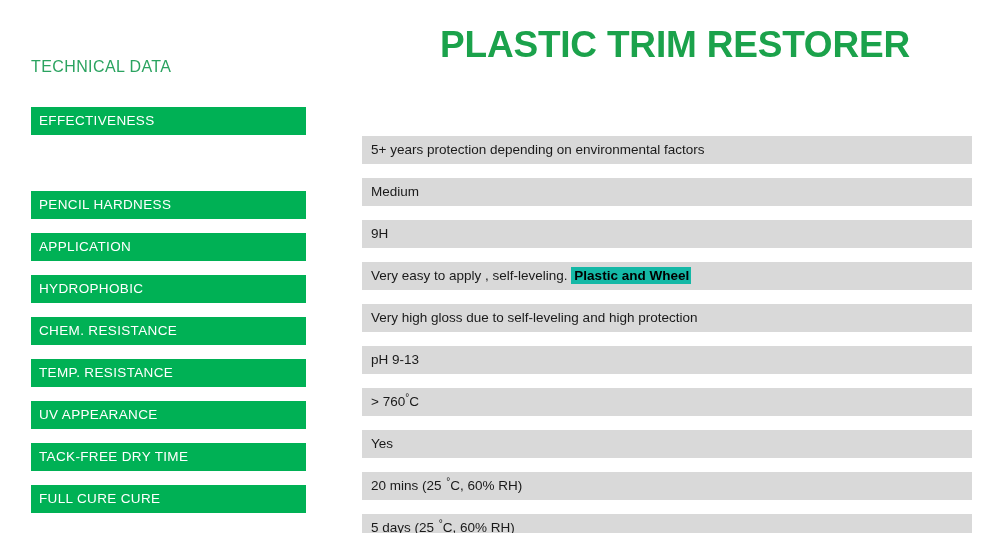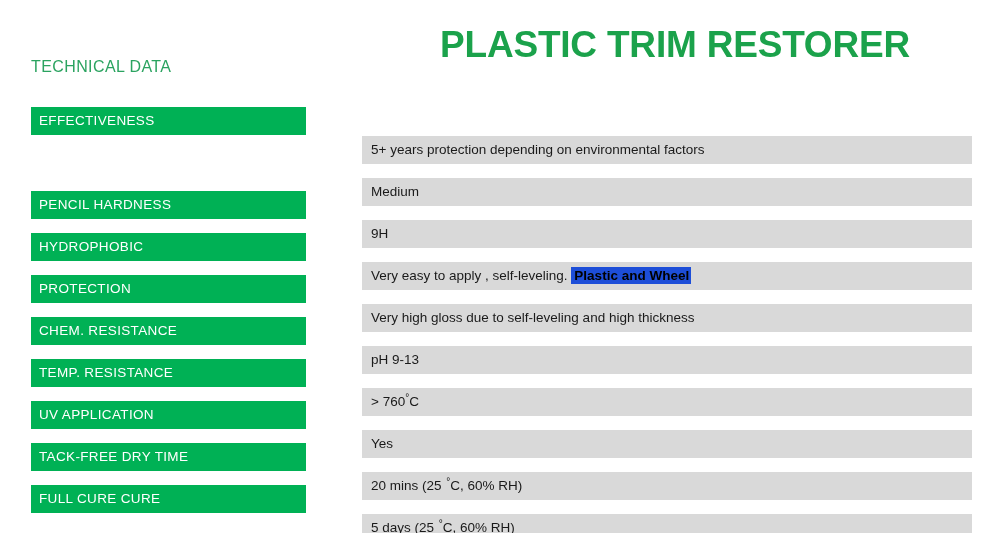--- a/index.html
+++ b/index.html
@@ -90,21 +90,21 @@
     font-size: 13.5px;
     line-height: 28px;
     padding-left: 9px;
     box-sizing: border-box;
     white-space: nowrap;
     overflow: hidden;
     margin-top: 29px;
   }
 
   .spec-value .hl {
-    background: #1d4ed8;
+    background: #14b8a6;
     font-weight: bold;
     color: #000000;
     padding: 1px 2px 1px 3px;
   }
 
   .deg {
     font-size: 10px;
     vertical-align: 5px;
     line-height: 0;
   }
@@ -135,41 +135,41 @@
     <div class="spec-row">
       <div class="spec-value">Medium</div>
     </div>
 
     <div class="spec-row">
       <div class="spec-label">PENCIL HARDNESS</div>
       <div class="spec-value">9H</div>
     </div>
 
     <div class="spec-row">
-      <div class="spec-label">HYDROPHOBIC</div>
+      <div class="spec-label">APPLICATION</div>
       <div class="spec-value"><span>Very easy to apply , self-leveling. </span><span class="hl">Plastic and Wheel</span></div>
     </div>
 
     <div class="spec-row">
-      <div class="spec-label">PROTECTION</div>
-      <div class="spec-value">Very high gloss due to self-leveling and high thickness</div>
+      <div class="spec-label">HYDROPHOBIC</div>
+      <div class="spec-value">Very high gloss due to self-leveling and high protection</div>
     </div>
 
     <div class="spec-row">
       <div class="spec-label">CHEM. RESISTANCE</div>
       <div class="spec-value">pH 9-13</div>
     </div>
 
     <div class="spec-row">
       <div class="spec-label">TEMP. RESISTANCE</div>
       <div class="spec-value"><span>&gt; 760</span><span class="deg">°</span><span>C</span></div>
     </div>
 
     <div class="spec-row">
-      <div class="spec-label">UV APPLICATION</div>
+      <div class="spec-label">UV APPEARANCE</div>
       <div class="spec-value">Yes</div>
     </div>
 
     <div class="spec-row">
       <div class="spec-label">TACK-FREE DRY TIME</div>
       <div class="spec-value"><span>20 mins (25 </span><span class="deg-tight">°</span><span>C, 60% RH)</span></div>
     </div>
 
     <div class="spec-row">
       <div class="spec-label">FULL CURE CURE</div>

